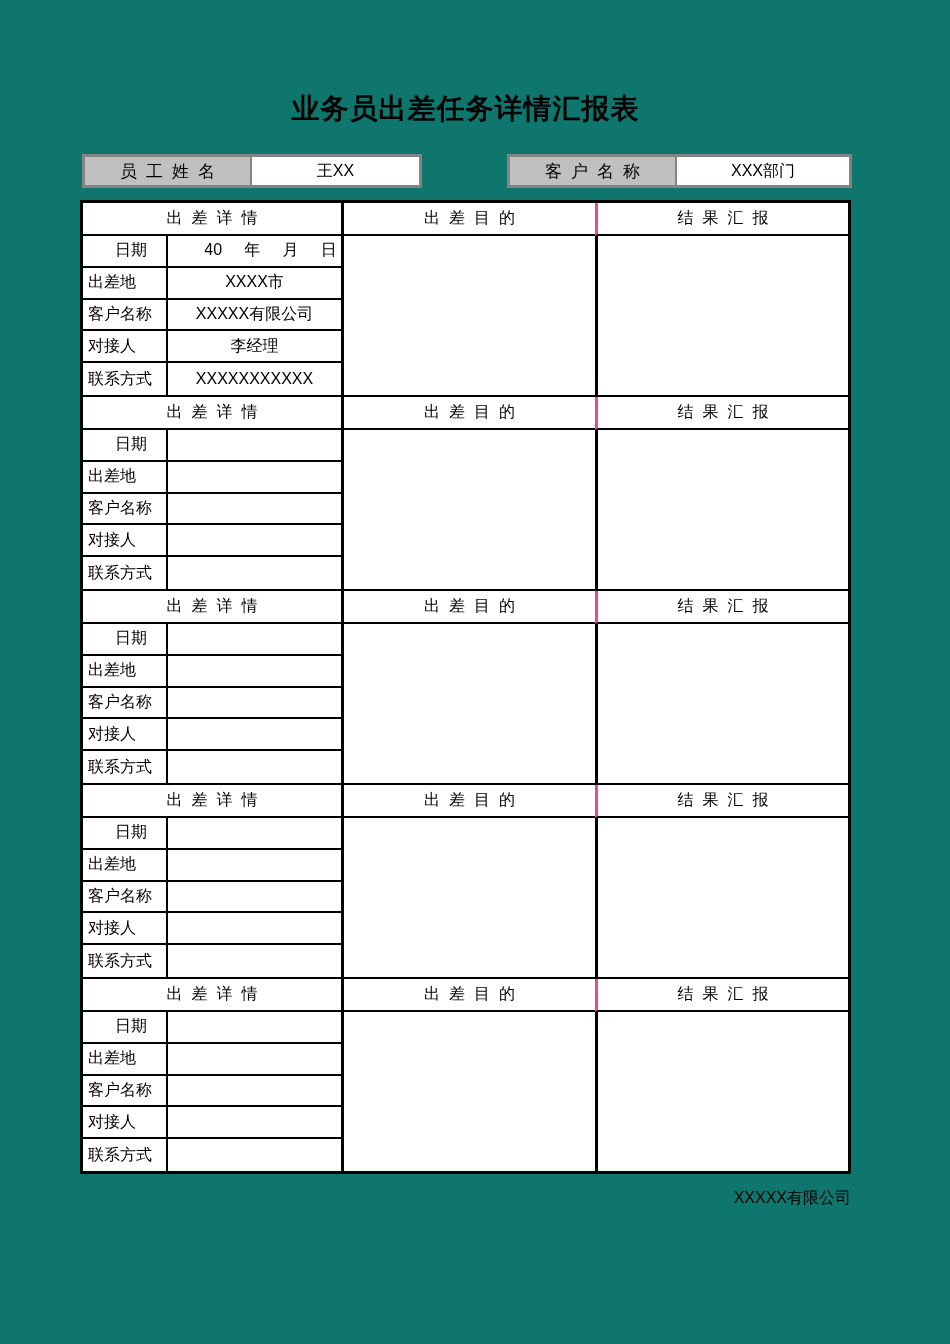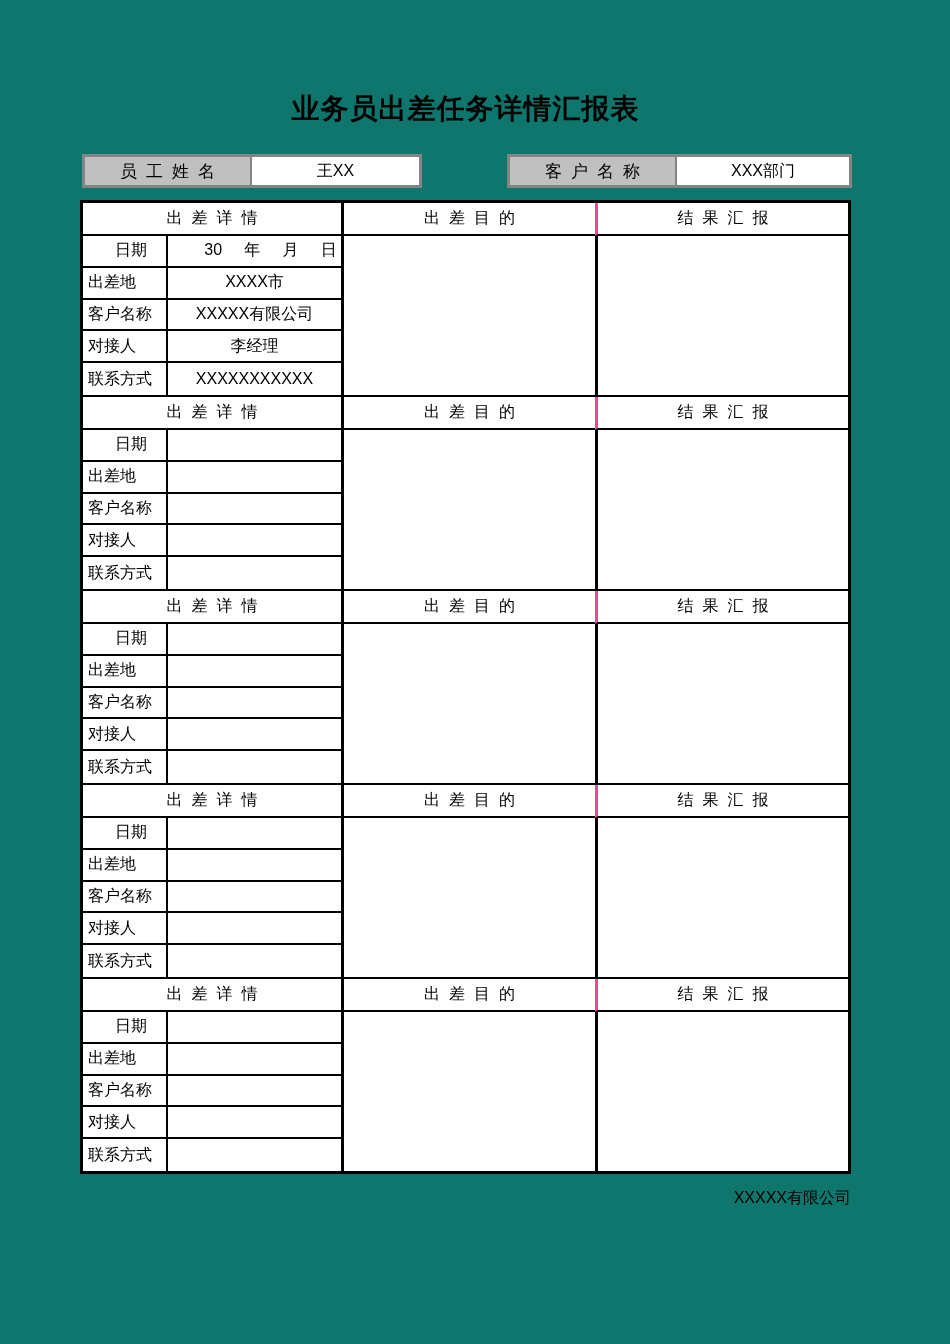--- a/index.html
+++ b/index.html
@@ -136,21 +136,21 @@
     <div class="f-value">XXX部门</div>
   </div>
 
   <div class="report-table">
 
     <div class="section">
       <div class="cell h h1">出差详情</div>
       <div class="cell h h2">出差目的</div>
       <div class="cell h h3">结果汇报</div>
       <div class="cell rl rr0">日期</div>
-      <div class="cell rv rr0">30     年     月     日</div>
+      <div class="cell rv rr0">40     年     月     日</div>
       <div class="cell rl rr1">出差地</div>
       <div class="cell rv rr1">XXXX市</div>
       <div class="cell rl rr2">客户名称</div>
       <div class="cell rv rr2">XXXXX有限公司</div>
       <div class="cell rl rr3">对接人</div>
       <div class="cell rv rr3">李经理</div>
       <div class="cell rl rr4">联系方式</div>
       <div class="cell rv rr4">XXXXXXXXXXX</div>
       <div class="cell purpose"></div>
       <div class="cell result"></div>

